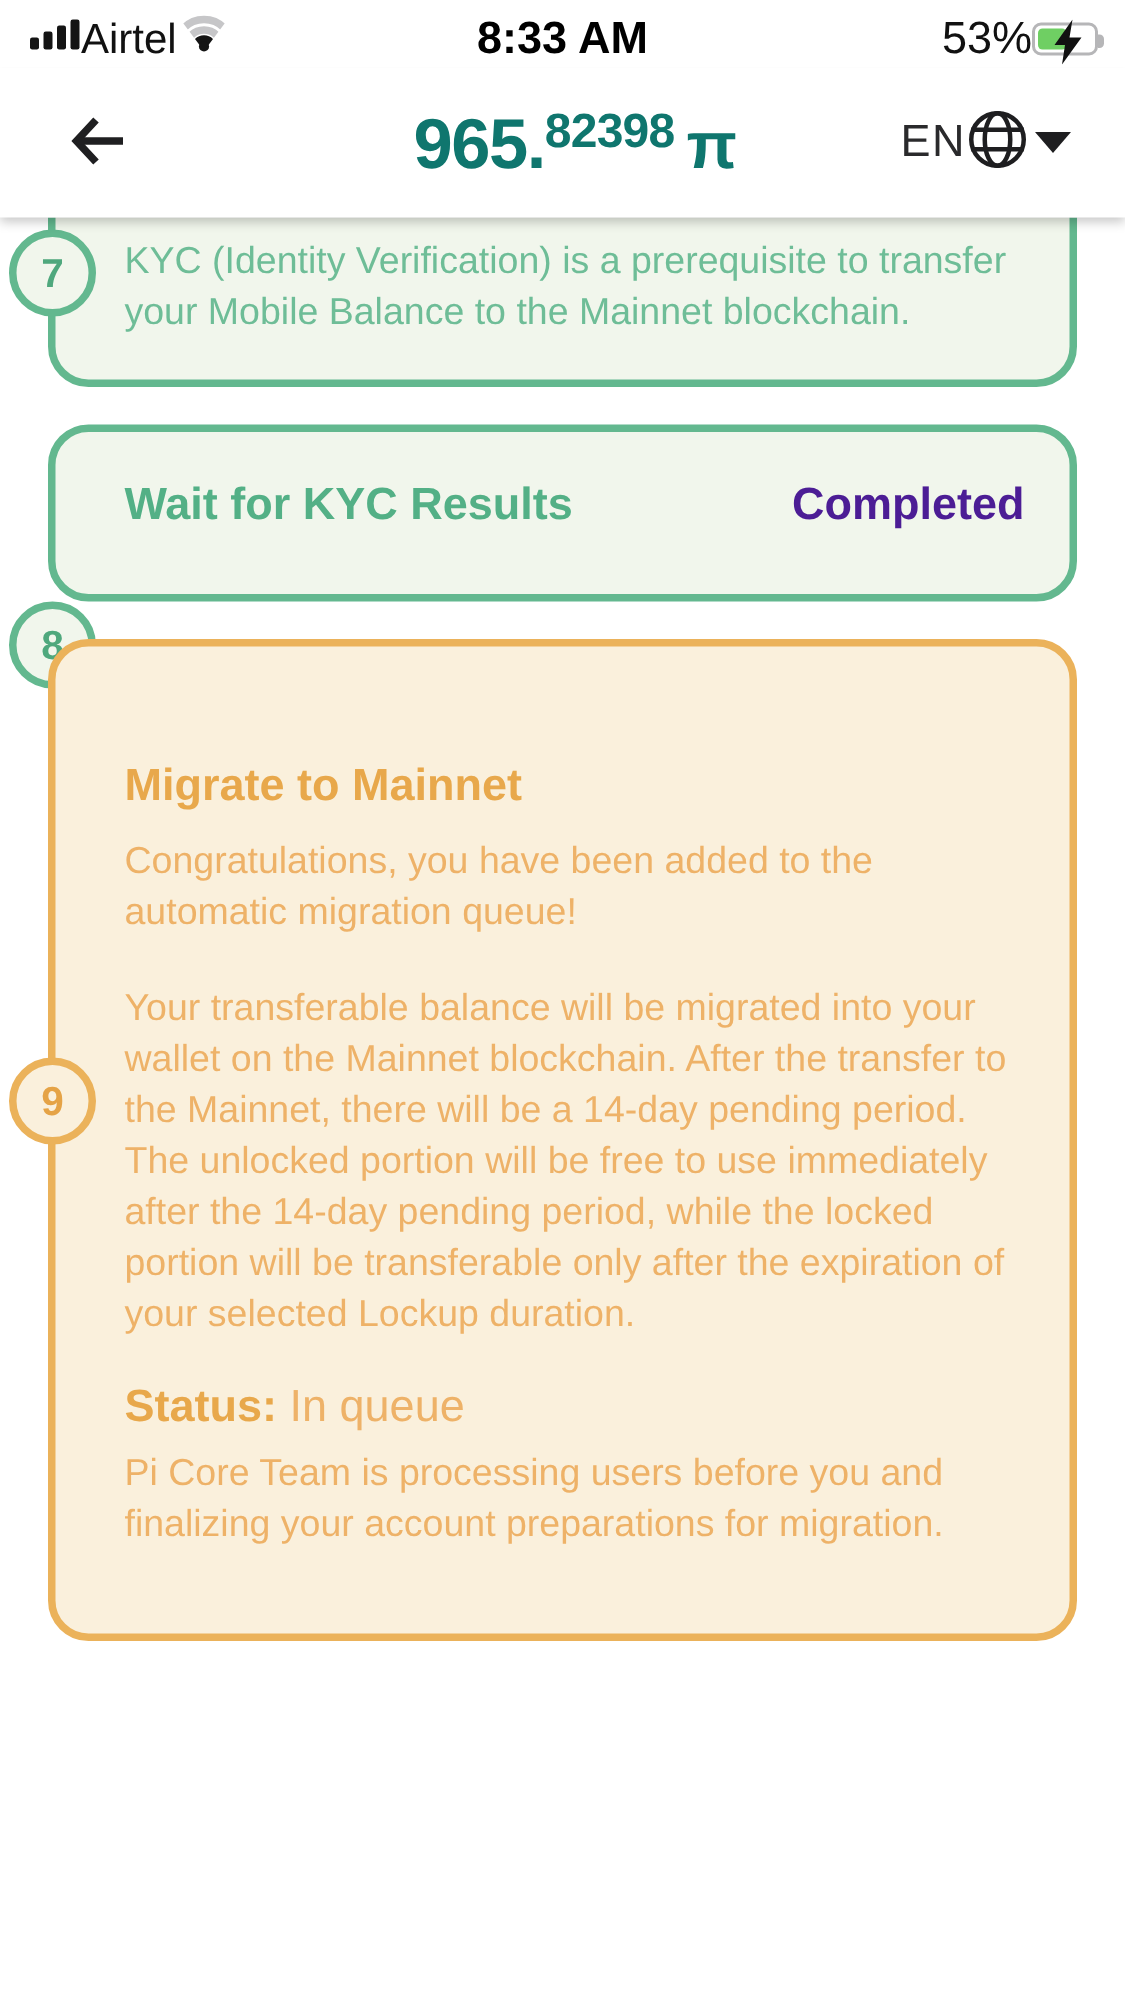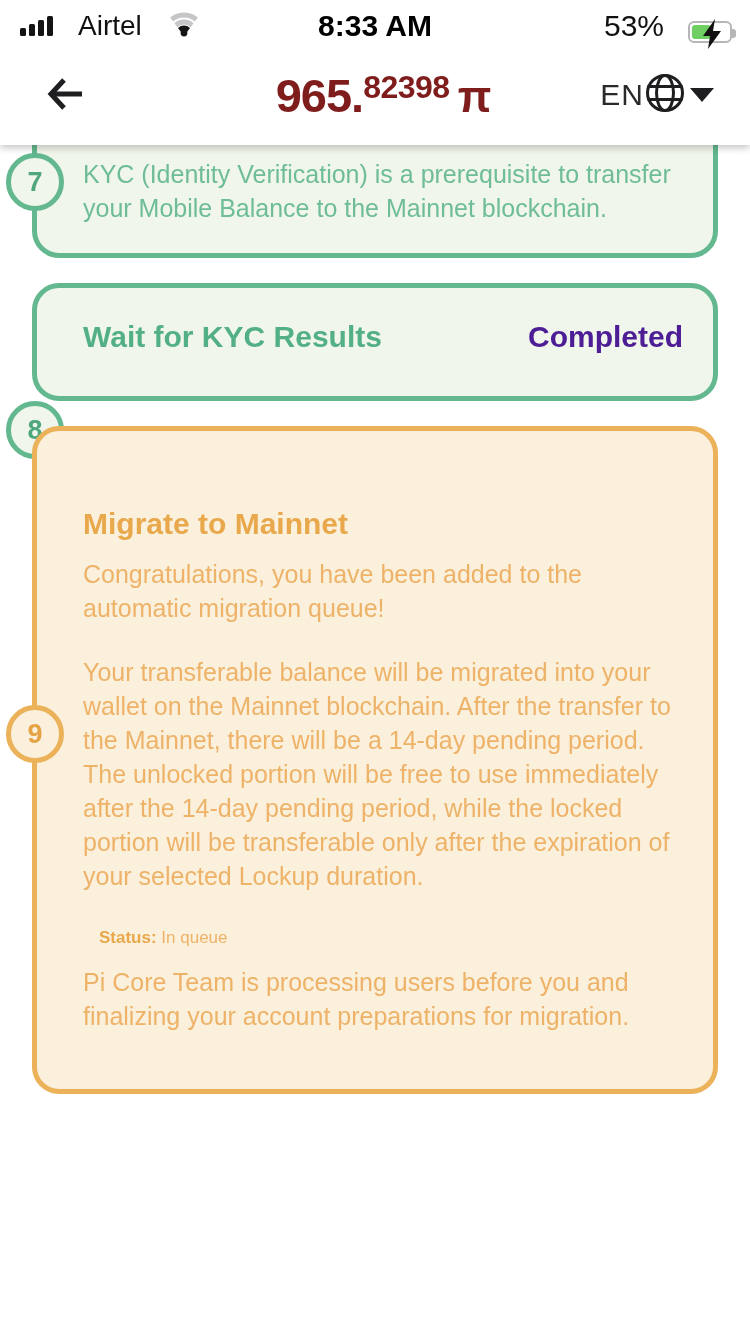--- a/index.html
+++ b/index.html
@@ -16,21 +16,21 @@
   .status-bar {
     height:45px;
     display:flex;
     align-items:center;
     justify-content:space-between;
     padding:6px 18px 0 20px;
     background:#ffffff;
     position:relative;
     z-index:30;
   }
-  .sb-left, .sb-right { display:flex; align-items:flex-end; gap:24px; }
+  .sb-left, .sb-right { display:flex; align-items:center; gap:0; }
   .carrier { font-size:28px; color:#111; }
   .sb-time { position:absolute; left:0; right:0; text-align:center; font-size:30px; font-weight:600; color:#000; pointer-events:none; }
   .battery-pct { font-size:30px; color:#111; }
   .battery {
     position:relative; width:44px; height:22px;
     border:2px solid #b6b6b8; border-radius:6px;
     display:flex; align-items:center; padding:2px;
   }
   .battery-fill { height:100%; width:53%; background:#6fcf63; border-radius:3px; }
   .battery-cap {
@@ -45,21 +45,21 @@
     background:#ffffff;
     display:flex;
     align-items:center;
     position:relative;
     z-index:20;
     box-shadow:0 3px 7px rgba(0,0,0,0.22);
   }
   .back-btn { margin-left:40px; width:52px; height:52px; display:flex; align-items:center; justify-content:center; background:none; border:none; cursor:pointer; }
   .balance {
     position:absolute; left:17px; right:0; text-align:center;
-    color:#7f1d1d; white-space:nowrap; pointer-events:none;
+    color:#0f766e; white-space:nowrap; pointer-events:none;
   }
   .balance-whole { font-size:47px; font-weight:700; letter-spacing:-1px; }
   .balance-frac  { font-size:32px; font-weight:700; position:relative; top:-14px; letter-spacing:-0.5px; }
   .pi-symbol     { font-size:44px; font-weight:700; margin-left:8px; }
   .lang { margin-left:auto; margin-right:36px; display:flex; align-items:center; cursor:pointer; }
   .lang-label { font-size:30px; color:#2a2a2c; letter-spacing:1px; }
   .caret-down {
     width:0; height:0; margin-left:4px;
     border-left:12px solid transparent;
     border-right:12px solid transparent;
@@ -102,21 +102,21 @@
   .card p  { font-size:25px; line-height:34px; }
   .card-title-row { display:flex; justify-content:space-between; align-items:flex-end; }
   .card-title  { font-size:30px; font-weight:700; }
   .green  .card-title { color:#53b086; }
   .orange .card-title { color:#e8a84b;margin-top:44px; }
   .status-chip { font-size:30px; font-weight:700; color:#4c1d95; }
 
   .card-8 p { margin-top:16px; }
   .card-9 .p1 { margin-top:16px; }
   .card-9 .p2 { margin-top:30px; }
-  .status-line { margin-top:28px; font-size:17px; line-height:34px;margin-left:16px; }
+  .status-line { margin-top:28px; font-size:30px; line-height:34px; }
   .status-label { font-weight:700; color:#e8a84b; }
   .status-note { margin-top:10px; }
 </style>
 </head>
 <body>
 
 <div class="status-bar">
   <div class="sb-left">
     <span>
       <svg width="34" height="23" viewBox="0 0 34 23">

